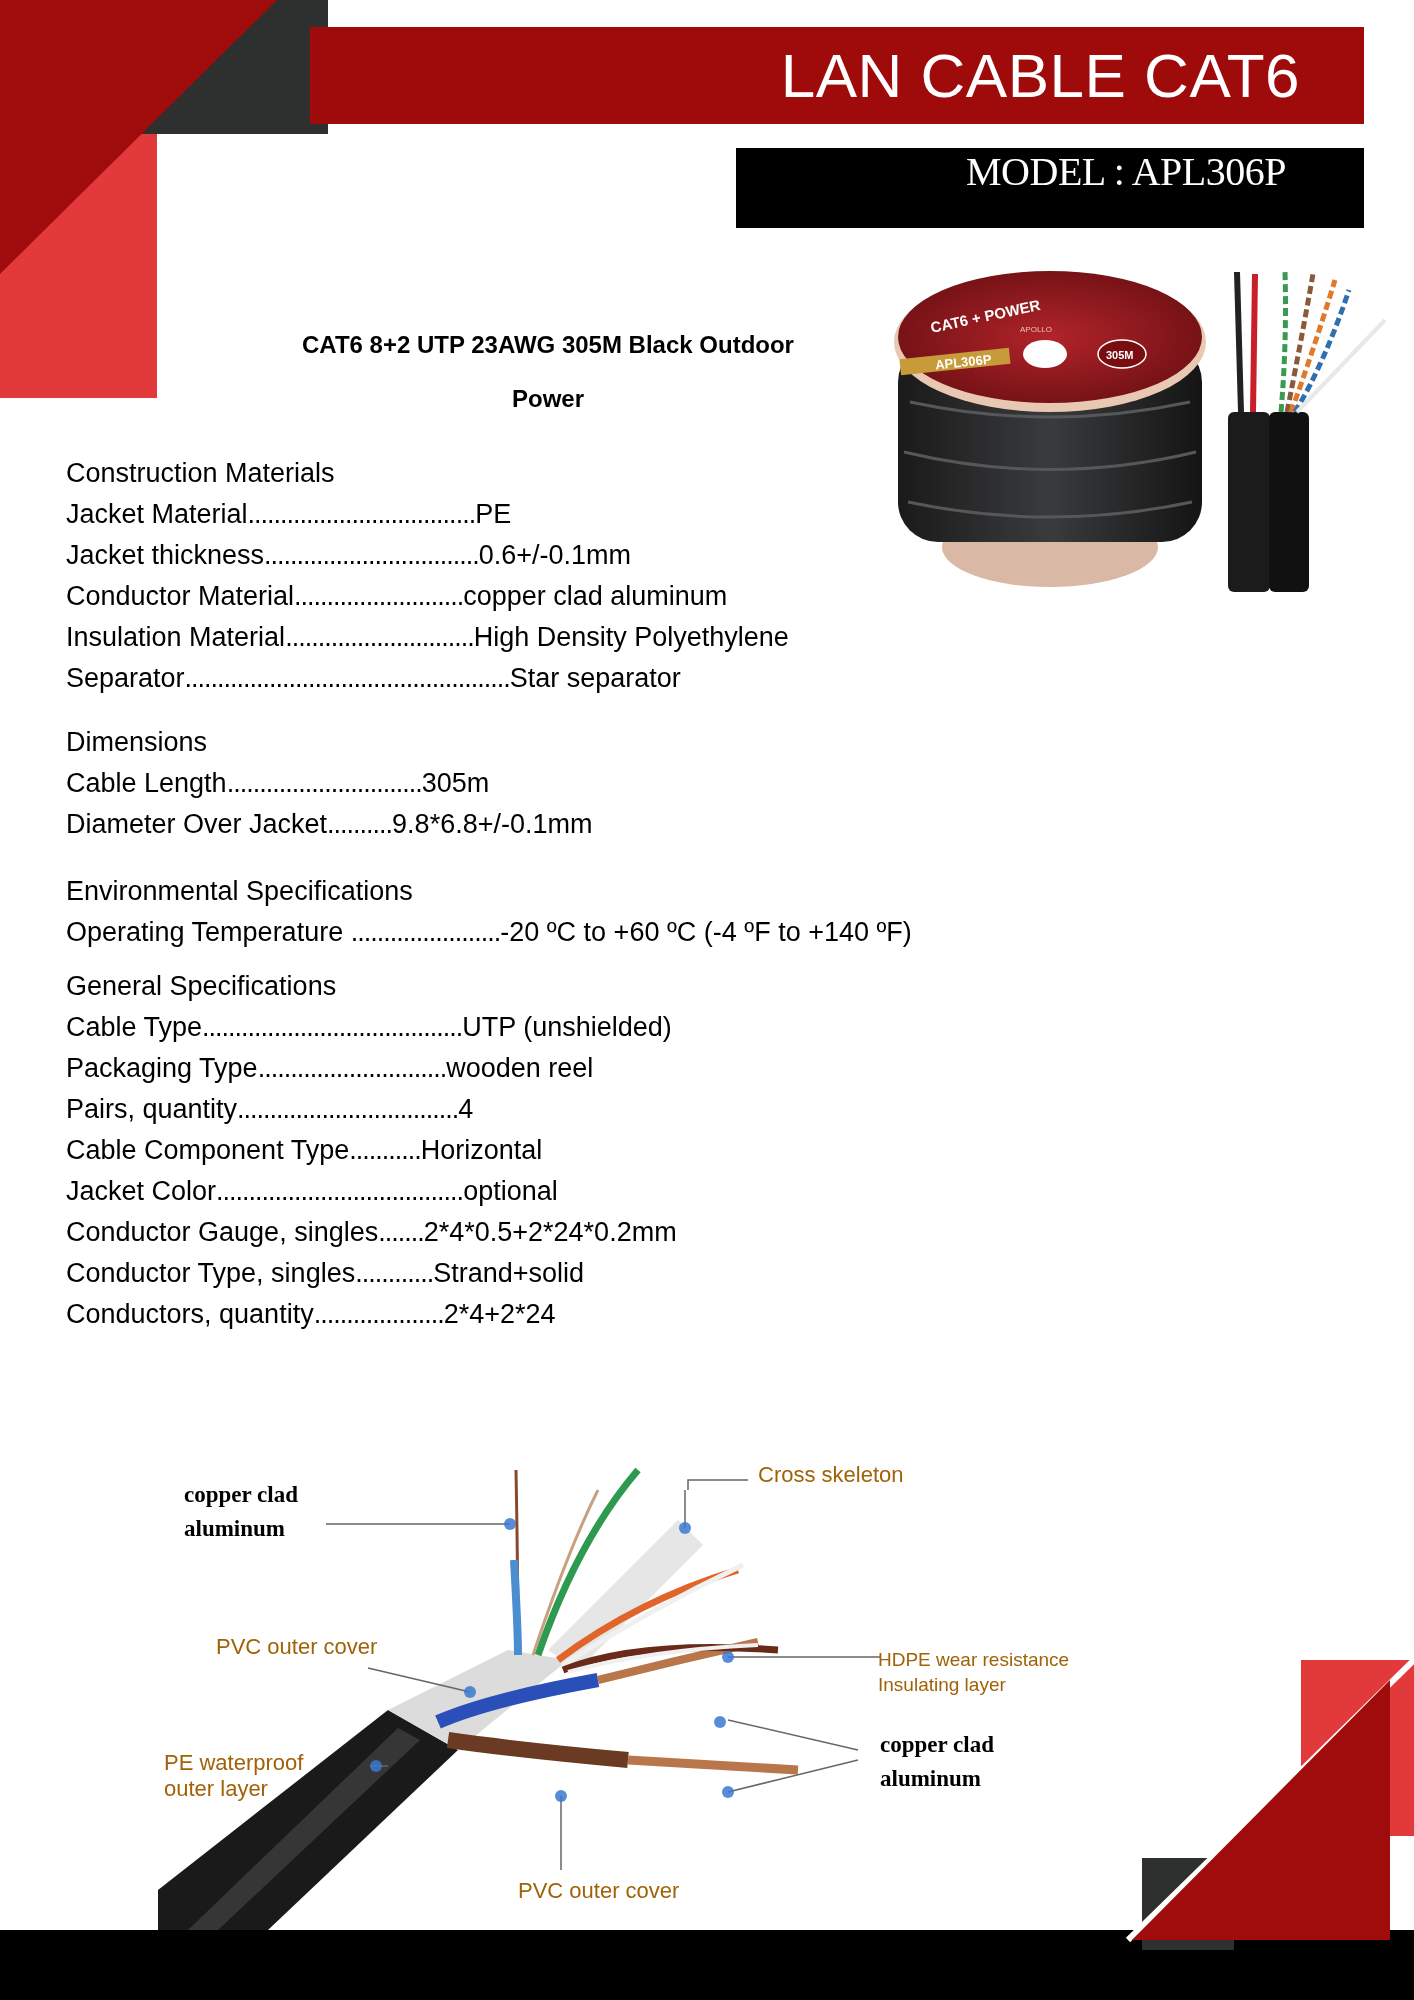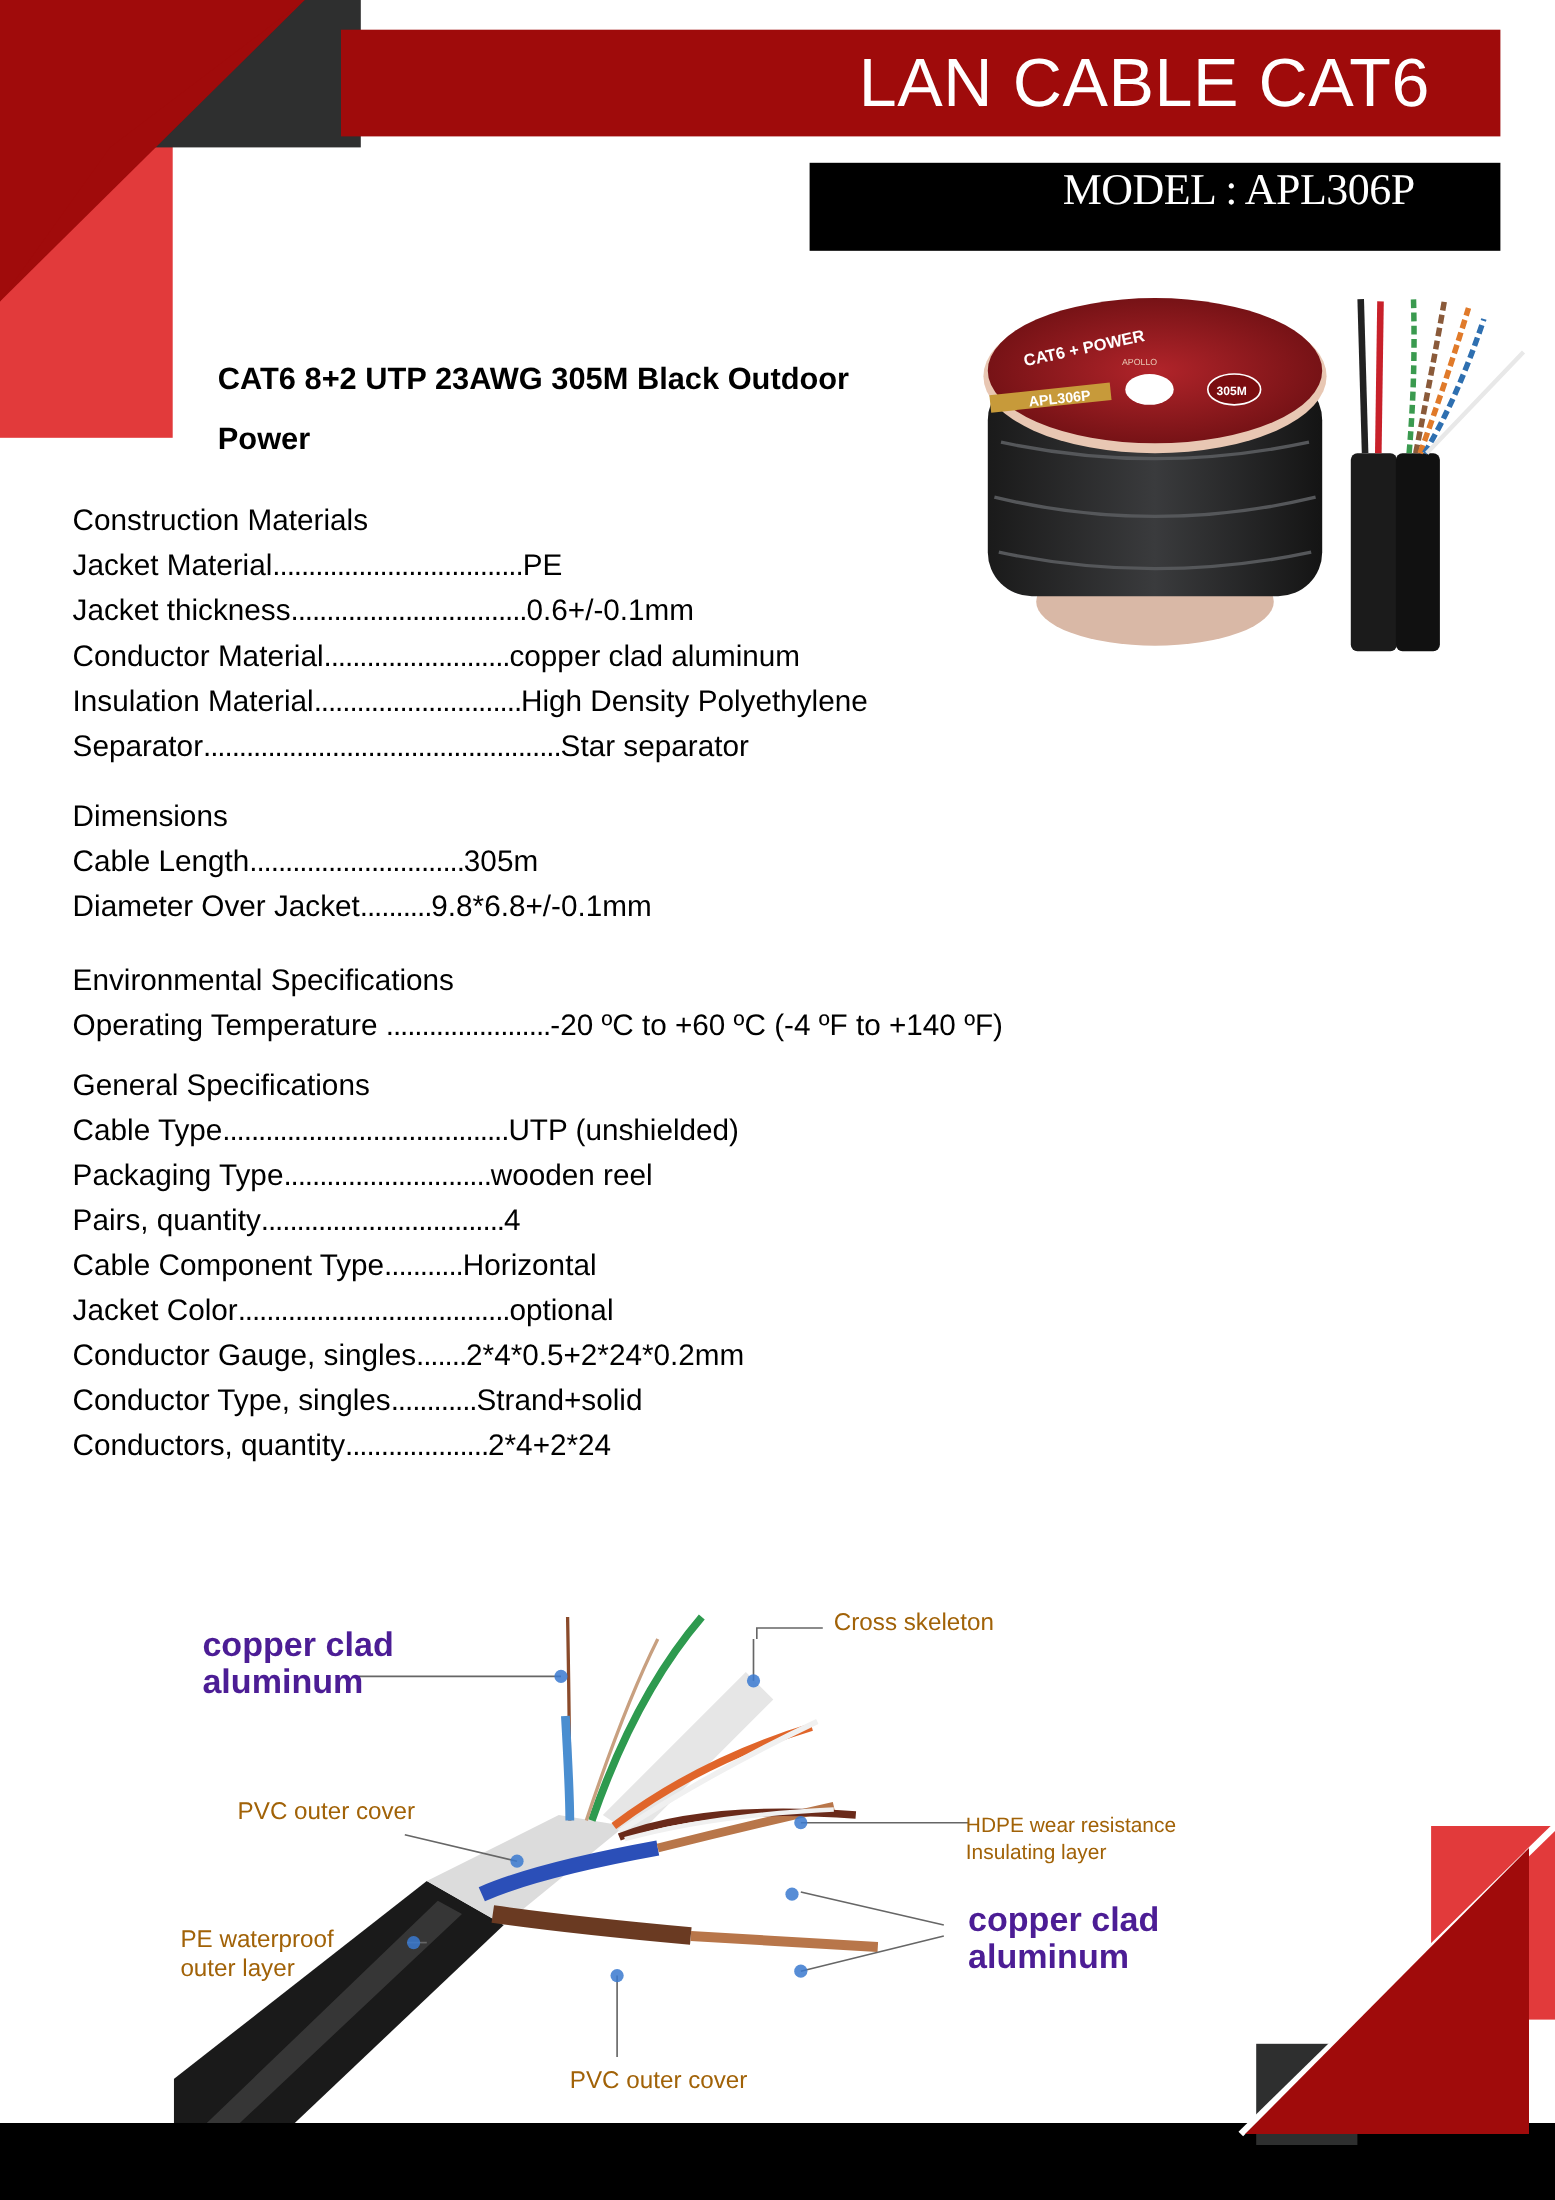--- a/index.html
+++ b/index.html
@@ -10,35 +10,35 @@
   .tl-light { left:0; top:0; width:157px; height:398px; background:#e23a3b; }
   .tl-dark-gray { left:140px; top:0; width:188px; height:134px; background:#2e2f2f; }
 
   .title-bar { position:absolute; left:310px; top:27px; width:1054px; height:97px; background:#9f0b0b;
                display:flex; align-items:center; justify-content:flex-end; padding-right:64px; }
   .title-text { color:#fff; font-family:"Liberation Sans", sans-serif; font-size:62px; letter-spacing:0.5px; }
   .model-bar { position:absolute; left:736px; top:148px; width:628px; height:80px; background:#000;
                display:flex; justify-content:flex-end; padding-right:78px; }
   .model-text { color:#fff; font-family:"Liberation Serif", serif; font-size:40px; letter-spacing:-0.5px; }
 
-  .product-name { position:absolute; left:198px; top:318px; width:700px; font-weight:bold; font-size:28px; line-height:54px; }
+  .product-name { position:absolute; left:198px; top:318px; width:700px; font-weight:bold; font-size:24px; line-height:54px;text-align:center; }
 
   .photos { position:absolute; left:890px; top:262px; width:510px; height:335px; }
   .reel { position:absolute; left:0; top:0; }
   .cable-strand { position:absolute; left:335px; top:0; }
 
   .specs { position:absolute; left:66px; top:452px; width:1000px; }
   .section { margin-bottom:22px; }
   .section-title { font-weight:normal; font-size:27px; line-height:42px; }
   .row { font-size:27px; line-height:41px; white-space:nowrap; }
   .row .dots { letter-spacing:-1px; }
 
   .diagram { position:absolute; left:158px; top:1460px; width:940px; height:470px; }
   .dlabel { position:absolute; font-size:22px; color:#a16207; white-space:nowrap; }
-  .dlabel.mono { font-family:Liberation Sans, sans-serif; font-weight:bold; font-size:31px; color:#4c1d95; line-height:34px; }
+  .dlabel.mono { font-family:Liberation Serif, serif; font-weight:bold; font-size:23px; color:#000000; line-height:34px; }
   .dlabel.small { font-size:19px; line-height:25px; }
 
   .bottom-bar { position:absolute; left:0; top:1930px; width:1414px; height:70px; background:#000; }
   .br-light-full { left:1301px; top:1660px; width:113px; height:176px; background:#e23a3b; }
   .br-gray { left:1142px; top:1858px; width:92px; height:92px; background:#2e2f2f; }
 </style>
 </head>
 <body>
 
 <div class="deco tl-light"></div>

